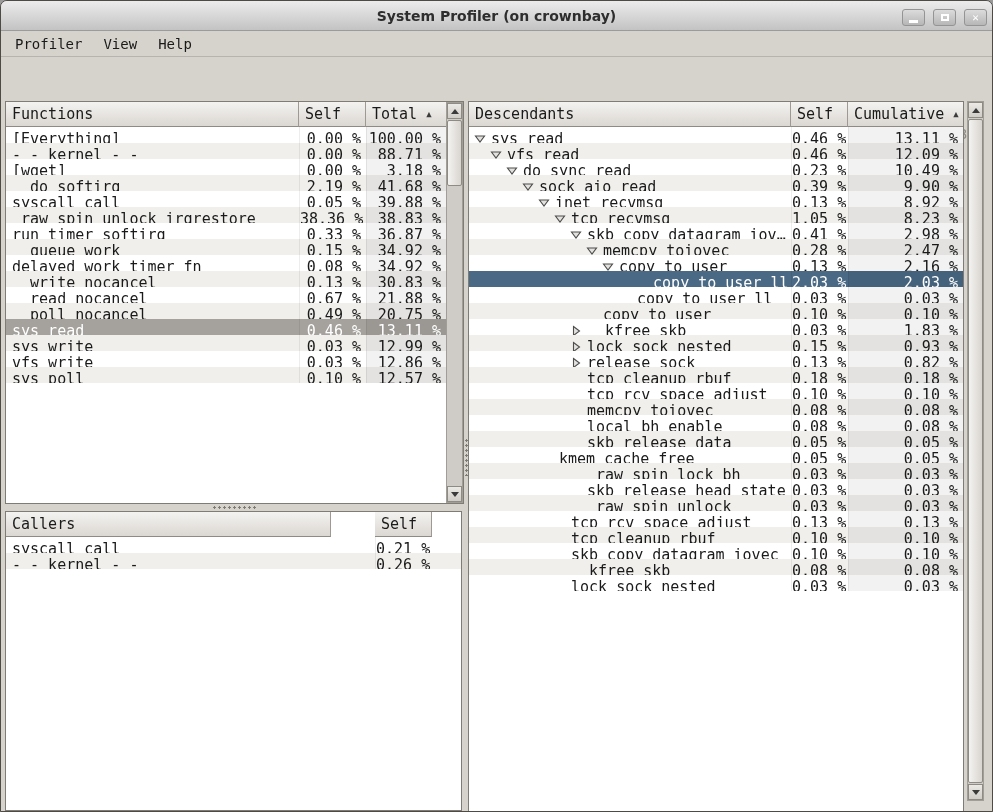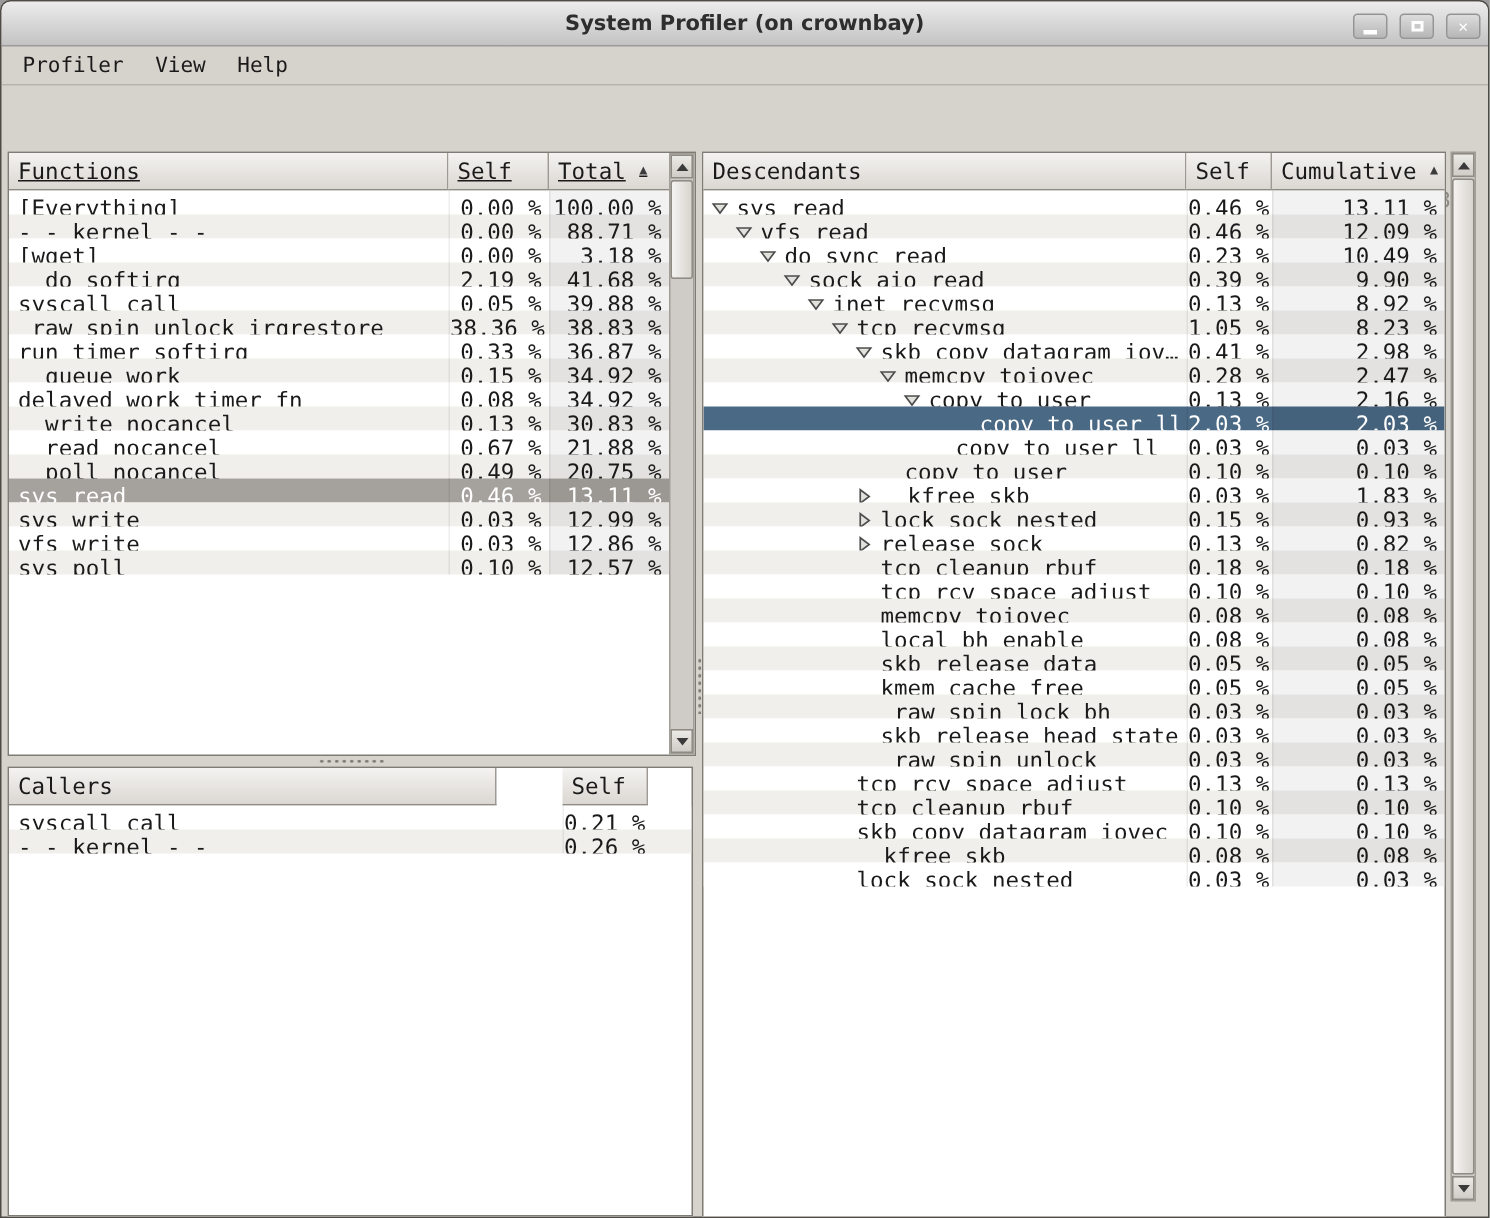--- a/index.html
+++ b/index.html
@@ -61,21 +61,21 @@
   .trow.sel-blue{background:#4a6984;color:#fff;}
   .trow.sel-gray .tcell.sorted,.trow.sel-blue .tcell.sorted{background:rgba(0,0,0,0.06);}
 
   .grid-func{grid-template-columns:293px 67px 80px;}
   .grid-call{grid-template-columns:325px 57px 73px;gap:44px;}
   .grid-desc{grid-template-columns:322px 57px 115px;}
 
   #functions-body{height:378px;width:440px;}
   #callers-body{height:273px;}
   #descendants-body{height:684px;}
-  #functions-head{width:492px;text-decoration:underline;}
+  #functions-head{width:492px;}
 
   .name-inner{display:flex;align-items:center;height:24px;}
   .expander{flex:0 0 auto;width:12px;height:12px;margin-right:5px;}
 
   
   .vscroll{position:absolute;width:17px;background:#cfcbc6;border:1px solid #a19d97;}
   #functions-scroll{right:0;top:0;height:100%;}
   #desc-scroll{left:966px;top:100px;height:700px;}
   .sb-btn{position:absolute;left:0;width:15px;height:16px;background:linear-gradient(#eceae6,#d0ccc7);
     border:1px solid #8e8a84;display:flex;align-items:center;justify-content:center;}
@@ -536,21 +536,21 @@
           <div class="tcell name" style="padding-left: 0px;">
             <div class="name-inner" style="padding-left: 118px;">
               <span>skb_release_data</span>
             </div>
           </div>
           <div class="tcell num">0.05 %</div>
           <div class="tcell num sorted">0.05 %</div>
         </div>
         <div class="trow grid-desc">
           <div class="tcell name" style="padding-left: 0px;">
-            <div class="name-inner" style="padding-left: 118px; align-items: flex-end;">
+            <div class="name-inner" style="padding-left: 90px; align-items: flex-end;">
               <span>kmem_cache_free</span>
             </div>
           </div>
           <div class="tcell num">0.05 %</div>
           <div class="tcell num sorted">0.05 %</div>
         </div>
         <div class="trow grid-desc even">
           <div class="tcell name" style="padding-left: 0px;">
             <div class="name-inner" style="padding-left: 118px;">
               <span>_raw_spin_lock_bh</span>

